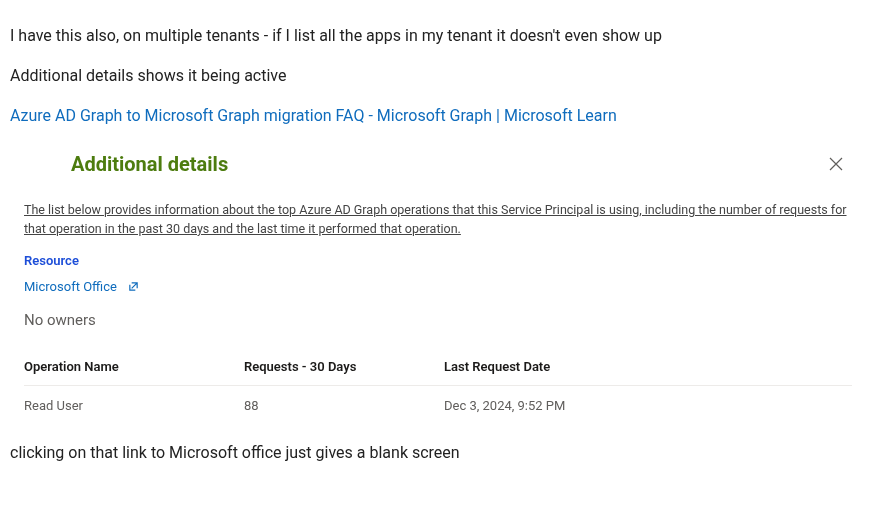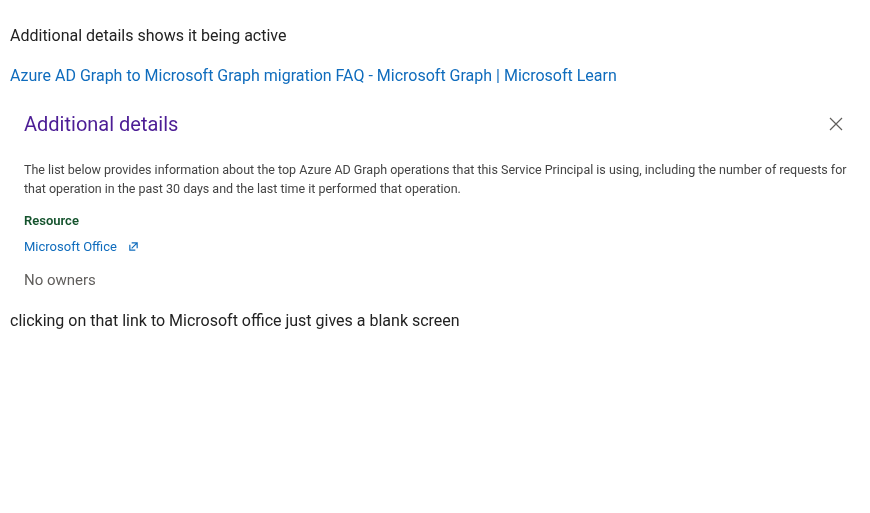--- a/index.html
+++ b/index.html
@@ -31,33 +31,35 @@
   .post-body p { margin-bottom: 16px; }
   .post-body a.link { color: #0f6cbd; text-decoration: none; }
 
   .panel {
     border-top: 1px solid #e1dfdd00;
     padding: 0 8px 0 14px;
     margin: 0 0 16px 0;
     position: relative;
   }
   .panel-title {
-    font-size: 20px; font-weight: 400; color: #4c1d95;
+    font-size: 20px; font-weight: 700; color: #4d7c0f;
     padding: 4px 0 22px 0;
+    margin-left: 47px;
   }
   .close-btn {
     position: absolute; right: 10px; top: 6px;
     width: 28px; height: 28px; background:none; border:none; cursor:pointer;
     color:#605e5c; font-size: 18px; line-height:1;
   }
   .panel-desc {
     font-size: 12.5px; color: #444; line-height: 1.5;
     margin-bottom: 12px;
+    text-decoration: underline;
   }
-  .field-label { font-size: 13px; font-weight: 600; color: #14532d; margin-bottom:4px; }
+  .field-label { font-size: 13px; font-weight: 600; color: #1d4ed8; margin-bottom:4px; }
   .resource-link { font-size: 13px; color: #0f6cbd; text-decoration:none; display:inline-flex; align-items:center; gap:11px; margin-bottom:12px;}
   .resource-link svg { width:11px; height:11px; }
   .owner-val { font-size: 15px; color: #605e5c; margin-bottom: 18px; }
 
   .op-table { width: 100%; border-collapse: collapse; }
   .op-table th {
     text-align: left; font-size: 13px; font-weight: 600; color: #1b1a19;
     padding: 8px 10px 8px 0; border-bottom: 1px solid #edebe9;
   }
   .op-table td {
@@ -66,20 +68,21 @@
   .op-table th:first-child, .op-table td:first-child { width: 220px; }
   .op-table th:nth-child(2), .op-table td:nth-child(2) { width: 200px; }
 </style>
 </head>
 <body>
 
 <div class="post">
 
 
   <div class="post-body">
+    <p>I have this also, on multiple tenants - if I list all the apps in my tenant it doesn't even show up</p>
     <p>Additional details shows it being active</p>
     <p><a href="#" class="link">Azure AD Graph to Microsoft Graph migration FAQ - Microsoft Graph | Microsoft Learn</a></p>
 
     <div class="panel">
       <div class="panel-title">Additional details</div>
       <button class="close-btn">
         <svg width="14" height="14" viewBox="0 0 14 14">
           <path d="M1 1 L13 13 M13 1 L1 13" stroke="#605e5c" stroke-width="1.2" fill="none"></path>
         </svg>
       </button>
@@ -89,17 +92,33 @@
       <a href="#" class="resource-link">
         <span>Microsoft Office</span>
         <svg viewBox="0 0 12 12">
           <path d="M4 2h6v6M10 2L4 8" stroke="#0f6cbd" stroke-width="1.3" fill="none"></path>
           <path d="M8 10H2V4" stroke="#0f6cbd" stroke-width="1.3" fill="none"></path>
         </svg>
       </a>
 
       <div class="owner-val">No owners</div>
 
+      <table class="op-table">
+        <thead>
+          <tr>
+            <th>Operation Name</th>
+            <th>Requests - 30 Days</th>
+            <th>Last Request Date</th>
+          </tr>
+        </thead>
+        <tbody>
+          <tr>
+            <td>Read User</td>
+            <td>88</td>
+            <td>Dec 3, 2024, 9:52 PM</td>
+          </tr>
+        </tbody>
+      </table>
     </div>
 
     <p>clicking on that link to Microsoft office just gives a blank screen</p>
   </div>
 </div>
 
 </body></html>

